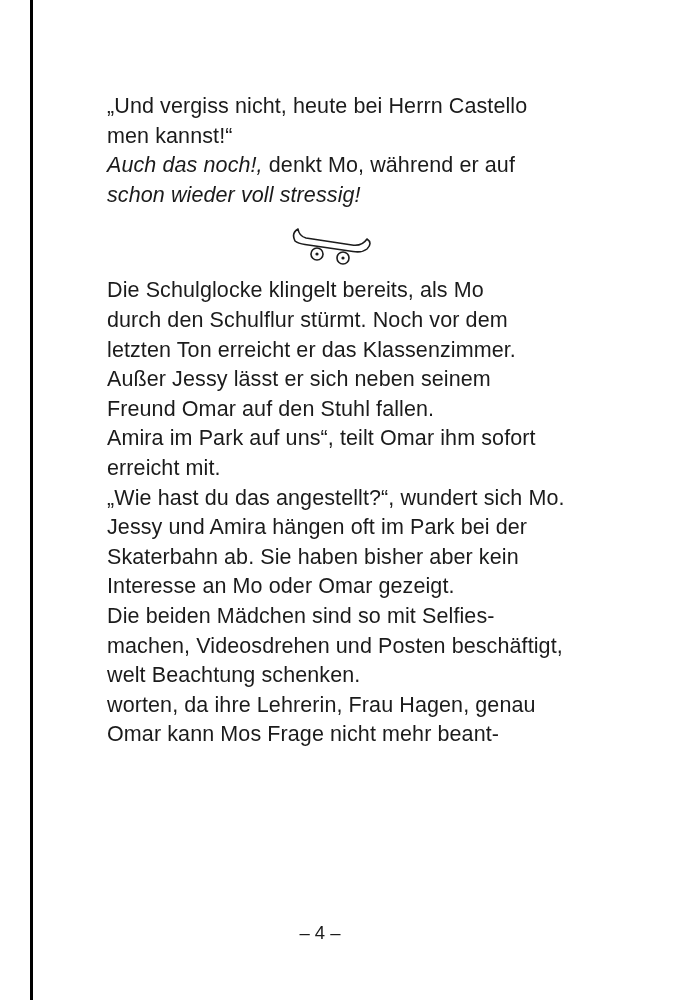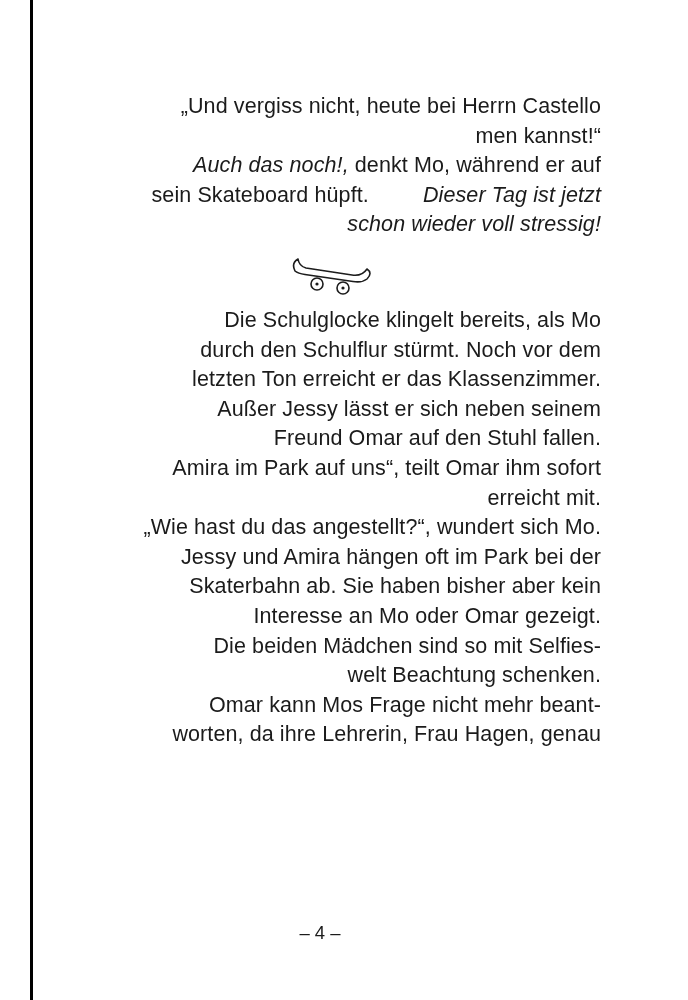--- a/index.html
+++ b/index.html
@@ -22,22 +22,22 @@
   }
   .text-area {
     position: absolute;
     left: 107px;
     top: 92px;
     width: 494px;
     font-size: 21.5px;
     line-height: 29.6px;
     letter-spacing: 0.1px;
   }
-  .line { display: block; text-align: right; }
-  .em { font-style: italic; margin-left: 48px; }
+  .line { display: block; }
+  .em { font-style: italic; }
   .illustration {
     height: 66px;
     padding: 9px 45px 9px 0;
     text-align: center;
   }
   .footer {
     position: absolute;
     left: 80px;
     top: 922px;
     width: 480px;
@@ -50,21 +50,20 @@
 <body>
 
 <div class="spine-line"></div>
 
 <div class="text-area">
 
   <div class="para">
     <span class="line">„Und vergiss nicht, heute bei Herrn Castello</span>
     <span class="line">men kannst!“</span>
     <span class="line"><span class="em">Auch das noch!,</span><span> denkt Mo, während er auf</span></span>
-    <span class="line"><span>sein Skateboard hüpft. </span><span class="em">Dieser Tag ist jetzt</span></span>
     <span class="line em">schon wieder voll stressig!</span>
   </div>
 
   <div class="illustration">
     <svg width="84" height="48" viewBox="0 0 84 48" aria-hidden="true">
       <g fill="none" stroke="#1c1c1c" stroke-width="1.6" stroke-linecap="round" stroke-linejoin="round">
         <path d="M5 22 Q1 14 8 10 Q9 17 16 19 L62 26 Q72 27.5 77 20 Q83 24 77 30 Q72 34 63 32.5 L15 25.5 Q8 24.5 5 22 Z" fill="#ffffff"></path>
         <circle cx="27" cy="35" r="6"></circle>
         <circle cx="27" cy="35" r="1.6" fill="#1c1c1c" stroke="none"></circle>
         <circle cx="53" cy="39" r="6"></circle>
@@ -79,20 +78,21 @@
     <span class="line">letzten Ton erreicht er das Klassenzimmer.</span>
     <span class="line">Außer Jessy lässt er sich neben seinem</span>
     <span class="line">Freund Omar auf den Stuhl fallen.</span>
     <span class="line">Amira im Park auf uns“, teilt Omar ihm sofort</span>
     <span class="line">erreicht mit.</span>
     <span class="line">„Wie hast du das angestellt?“, wundert sich Mo.</span>
     <span class="line">Jessy und Amira hängen oft im Park bei der</span>
     <span class="line">Skaterbahn ab. Sie haben bisher aber kein</span>
     <span class="line">Interesse an Mo oder Omar gezeigt.</span>
     <span class="line">Die beiden Mädchen sind so mit Selfies-</span>
+    <span class="line">machen, Videosdrehen und Posten beschäftigt,</span>
     <span class="line">welt Beachtung schenken.</span>
+    <span class="line">worten, da ihre Lehrerin, Frau Hagen, genau</span>
     <span class="line">Omar kann Mos Frage nicht mehr beant-</span>
-    <span class="line">worten, da ihre Lehrerin, Frau Hagen, genau</span>
   </div>
 
 </div>
 
 <div class="footer">– 4 –</div>
 
 </body></html>

